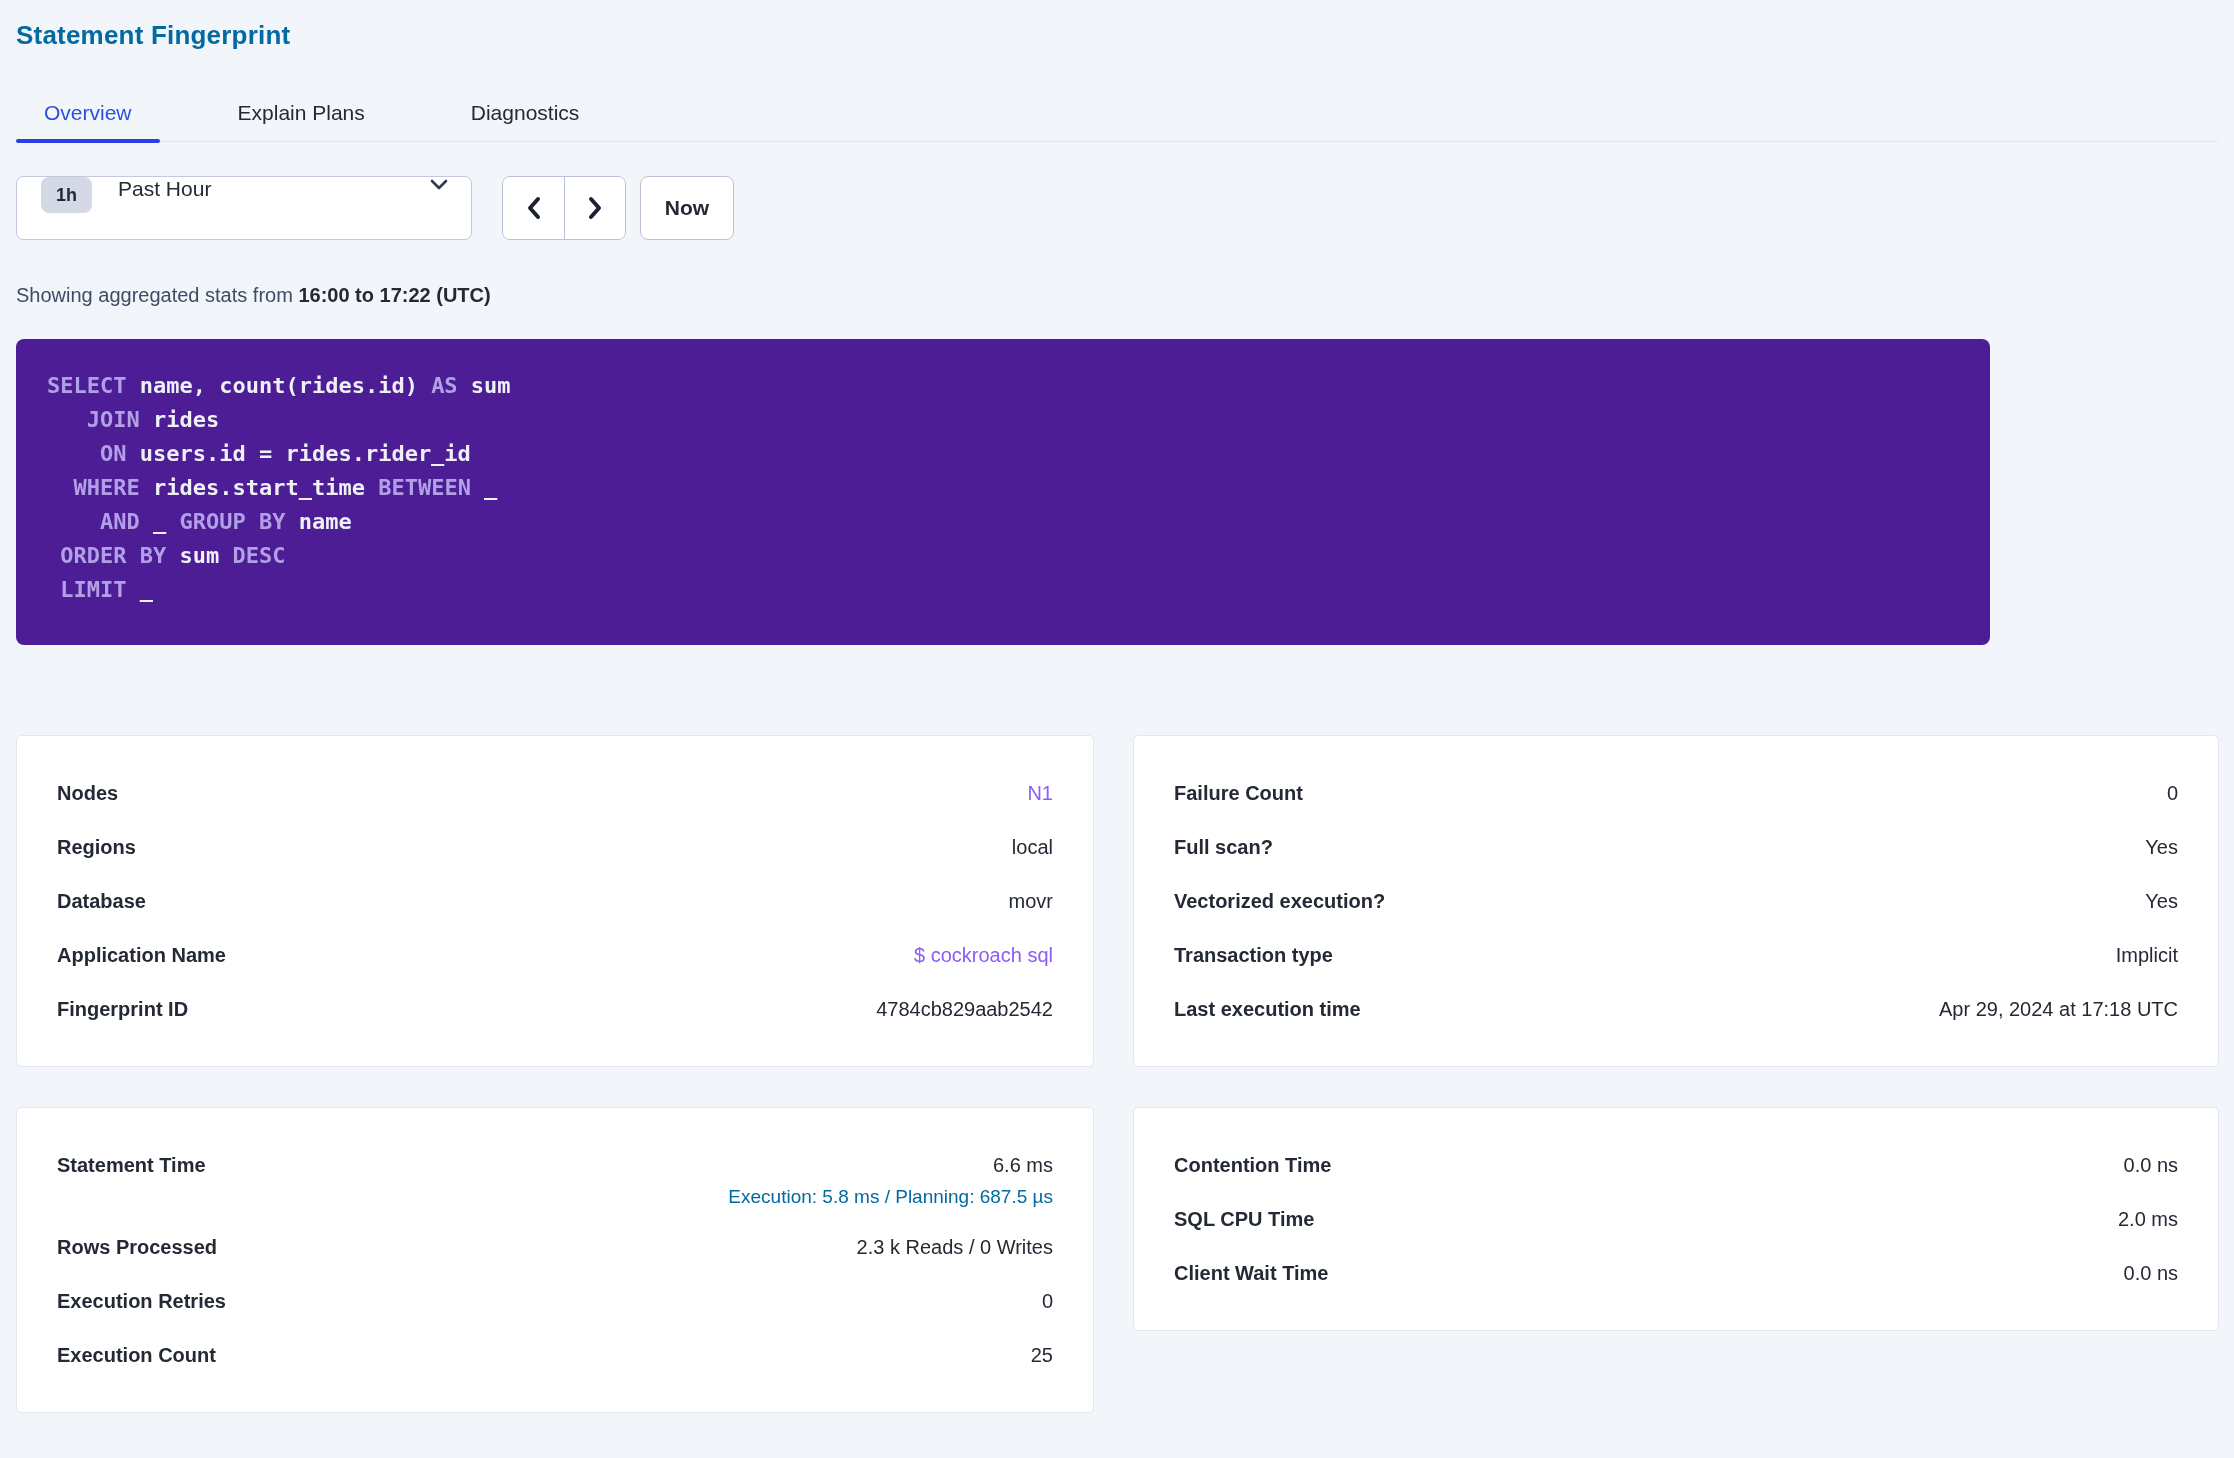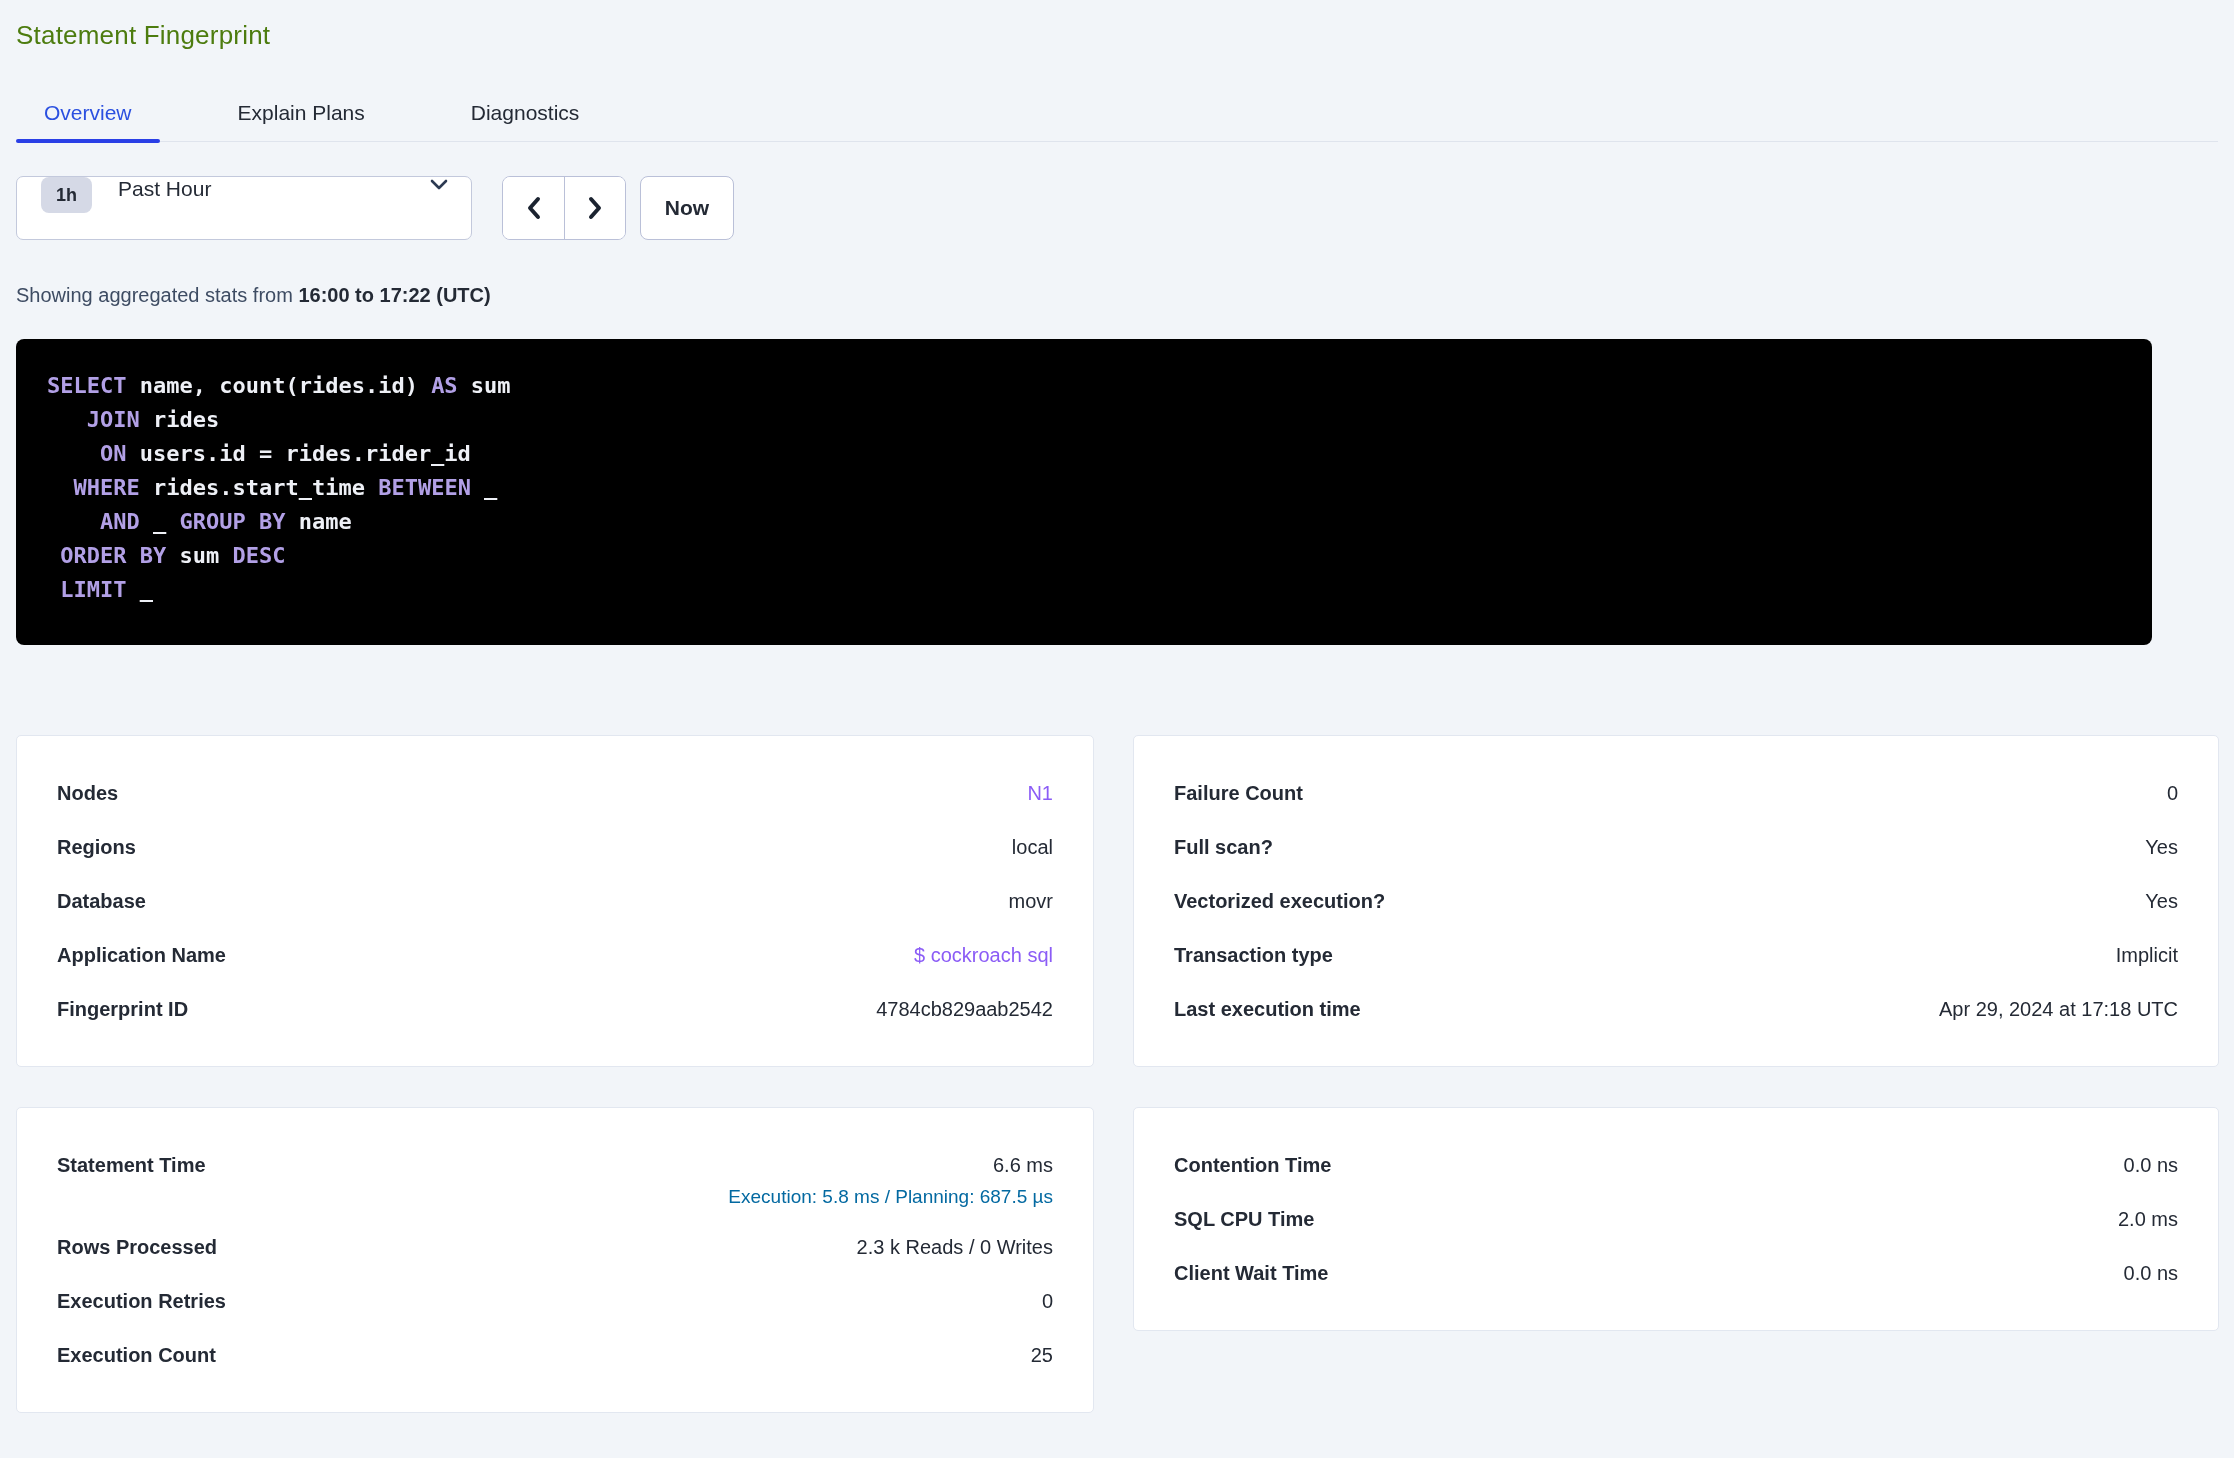--- a/index.html
+++ b/index.html
@@ -5,21 +5,21 @@
   * { margin:0; padding:0; box-sizing:border-box; }
   html,body { width:2234px; height:1458px; overflow:hidden; }
   body {
     background:#f2f5f9;
     font-family:"Liberation Sans", sans-serif;
     color:#242a35;
   }
   .page { padding:20px 0 0 16px; }
 
   
-  .page-title { font-size:26px; font-weight:400; color:#4d7c0f; letter-spacing:0.2px; }
+  .page-title { font-size:26px; font-weight:700; color:#0369a1; letter-spacing:0.2px; }
 
   .tabs {
     margin-top:36px;
     display:flex;
     border-bottom:1px solid #dfe4ed;
     width:2202px;
   }
   .tab {
     position:relative;
     padding:14px 28px 16px 28px;
@@ -84,22 +84,22 @@
     cursor:pointer;
   }
 
   
   .stats-line { margin-top:44px; font-size:20px; color:#3e4c63; }
   .stats-line b { color:#242a35; font-weight:700; }
 
   
   .sql-box {
     margin-top:32px;
-    width:2136px;
-    background:#000000;
+    width:1974px;
+    background:#4c1d95;
     border-radius:8px;
     padding:30px 40px 38px 31px;
   }
   .sql-line {
     white-space:pre;
     font-family:"DejaVu Sans Mono", monospace;
     font-weight:700;
     font-size:22px;
     line-height:34px;
     color:#eef0f6;

